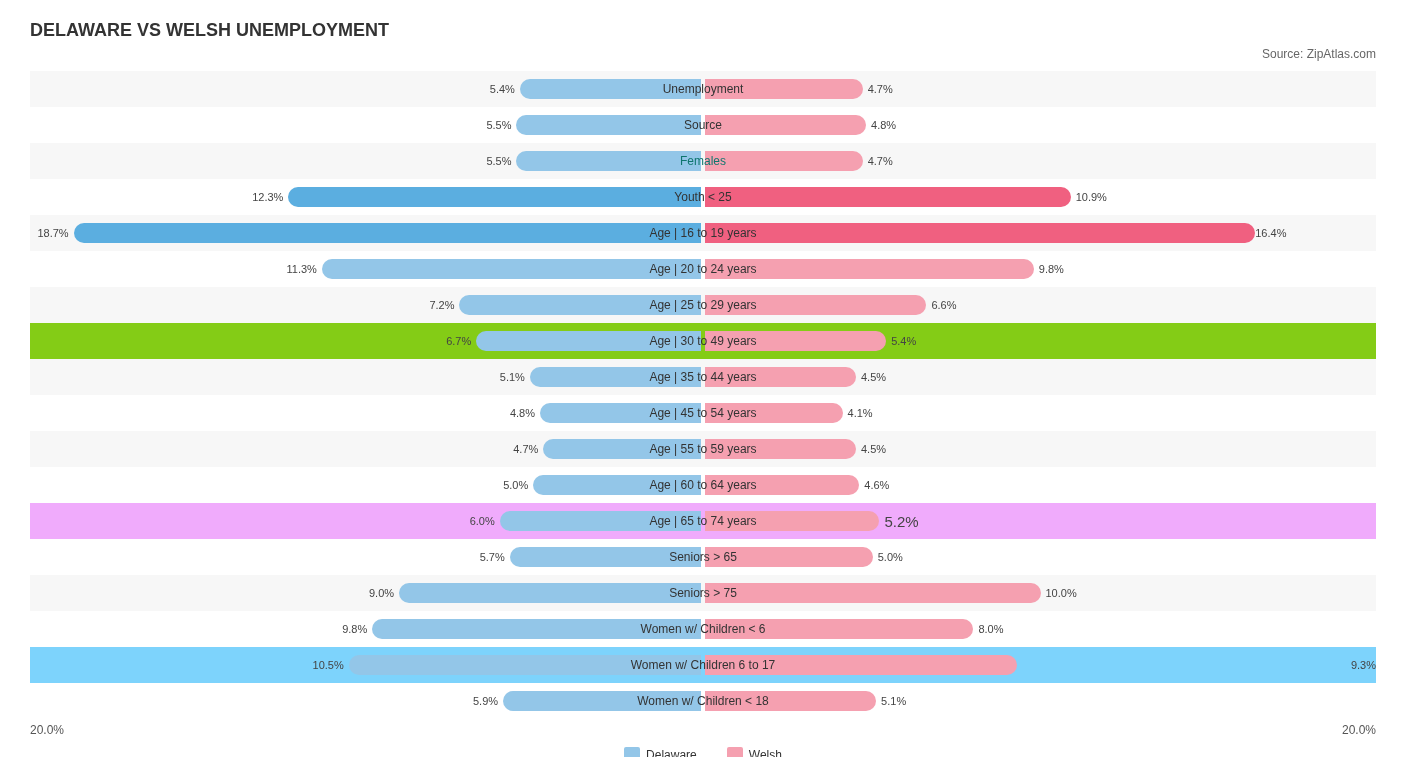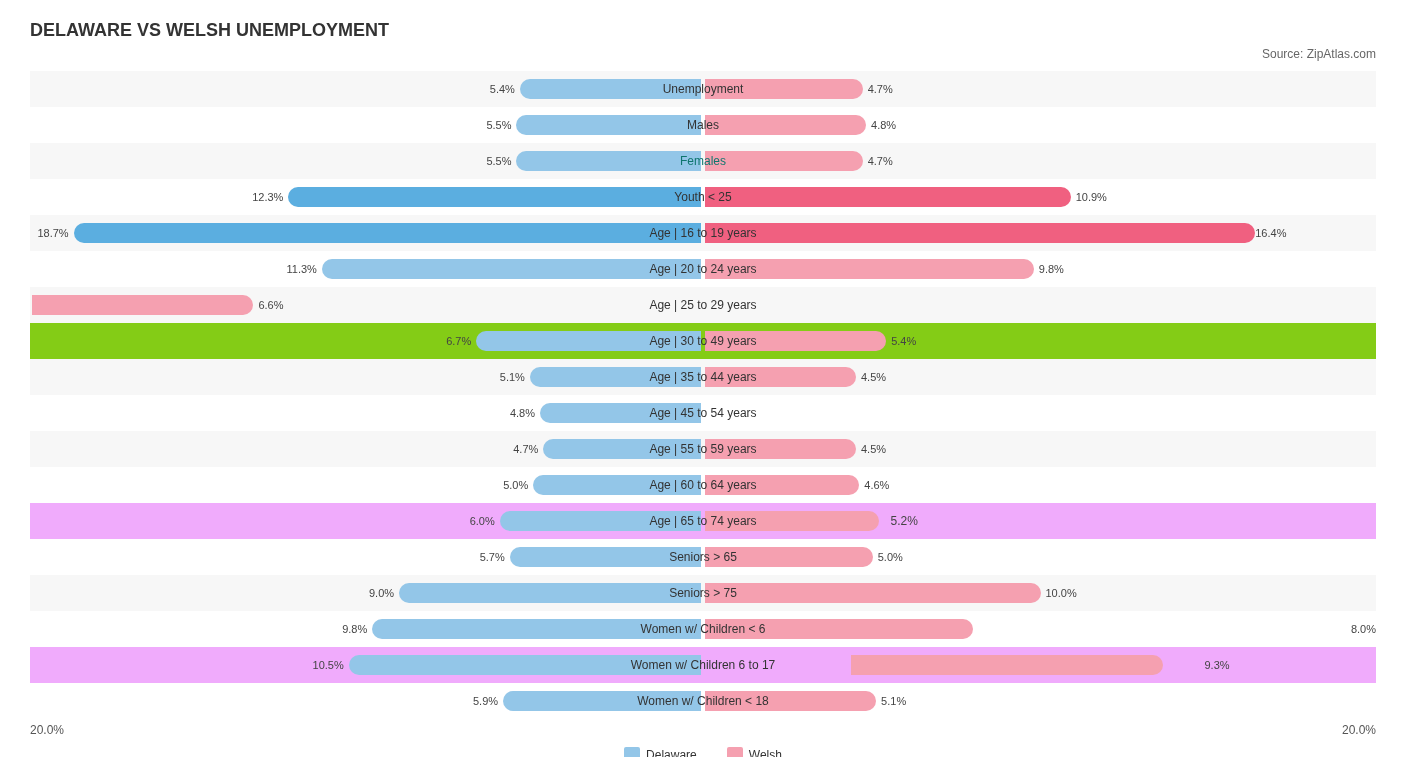--- a/index.html
+++ b/index.html
@@ -88,21 +88,21 @@
     </div>
     <div style="display: flex; align-items: center; height: 36px; background: rgb(255, 255, 255); position: relative; width: 100%;">
       <div style="width: 50%; display: flex; align-items: center; justify-content: flex-end; height: 100%; padding-right: 2px;">
         <span style="font-size: 11px; color: rgb(68, 68, 68); margin-right: 5px; white-space: nowrap;">5.5%</span>
         <div style="height: 20px; border-radius: 10px 0px 0px 10px; width: 27.5%; background: rgb(147, 198, 232); min-width: 2px;"></div>
       </div>
       <div style="width: 50%; display: flex; align-items: center; justify-content: flex-start; height: 100%; padding-left: 2px;">
         <div style="height: 20px; border-radius: 0px 10px 10px 0px; width: 24%; background: rgb(245, 160, 176); min-width: 2px;"></div>
         <span style="font-size: 11px; color: rgb(68, 68, 68); margin-left: 5px; white-space: nowrap;">4.8%</span>
       </div>
-      <div style="position: absolute; left: 50%; transform: translateX(-50%); font-size: 12px; color: rgb(51, 51, 51); white-space: nowrap; z-index: 5; pointer-events: none;">Males</div>
+      <div style="position: absolute; left: 50%; transform: translateX(-50%); font-size: 12px; color: rgb(51, 51, 51); white-space: nowrap; z-index: 5; pointer-events: none;">Source</div>
     </div>
     <div style="display: flex; align-items: center; height: 36px; background: rgb(247, 247, 247); position: relative; width: 100%;">
       <div style="width: 50%; display: flex; align-items: center; justify-content: flex-end; height: 100%; padding-right: 2px;">
         <span style="font-size: 11px; color: rgb(68, 68, 68); margin-right: 5px; white-space: nowrap;">5.5%</span>
         <div style="height: 20px; border-radius: 10px 0px 0px 10px; width: 27.5%; background: rgb(147, 198, 232); min-width: 2px;"></div>
       </div>
       <div style="width: 50%; display: flex; align-items: center; justify-content: flex-start; height: 100%; padding-left: 2px;">
         <div style="height: 20px; border-radius: 0px 10px 10px 0px; width: 23.5%; background: rgb(245, 160, 176); min-width: 2px;"></div>
         <span style="font-size: 11px; color: rgb(68, 68, 68); margin-left: 5px; white-space: nowrap;">4.7%</span>
       </div>
@@ -135,20 +135,24 @@
         <span style="font-size: 11px; color: rgb(68, 68, 68); margin-right: 5px; white-space: nowrap;">11.3%</span>
         <div style="height: 20px; border-radius: 10px 0px 0px 10px; width: 56.5%; background: rgb(147, 198, 232); min-width: 2px;"></div>
       </div>
       <div style="width: 50%; display: flex; align-items: center; justify-content: flex-start; height: 100%; padding-left: 2px;">
         <div style="height: 20px; border-radius: 0px 10px 10px 0px; width: 49%; background: rgb(245, 160, 176); min-width: 2px;"></div>
         <span style="font-size: 11px; color: rgb(68, 68, 68); margin-left: 5px; white-space: nowrap;">9.8%</span>
       </div>
       <div style="position: absolute; left: 50%; transform: translateX(-50%); font-size: 12px; color: rgb(51, 51, 51); white-space: nowrap; z-index: 5; pointer-events: none;">Age | 20 to 24 years</div>
     </div>
     <div style="display: flex; align-items: center; height: 36px; background: rgb(247, 247, 247); position: relative; width: 100%;">
+      <div style="width: 50%; display: flex; align-items: center; justify-content: flex-end; height: 100%; padding-right: 2px;">
+        <span style="font-size: 11px; color: rgb(68, 68, 68); margin-right: 5px; white-space: nowrap;">7.2%</span>
+        <div style="height: 20px; border-radius: 10px 0px 0px 10px; width: 36%; background: rgb(147, 198, 232); min-width: 2px;"></div>
+      </div>
       <div style="width: 50%; display: flex; align-items: center; justify-content: flex-start; height: 100%; padding-left: 2px;">
         <div style="height: 20px; border-radius: 0px 10px 10px 0px; width: 33%; background: rgb(245, 160, 176); min-width: 2px;"></div>
         <span style="font-size: 11px; color: rgb(68, 68, 68); margin-left: 5px; white-space: nowrap;">6.6%</span>
       </div>
       <div style="position: absolute; left: 50%; transform: translateX(-50%); font-size: 12px; color: rgb(51, 51, 51); white-space: nowrap; z-index: 5; pointer-events: none;">Age | 25 to 29 years</div>
     </div>
     <div style="display: flex; align-items: center; height: 36px; background: #84cc16; position: relative; width: 100%;">
       <div style="width: 50%; display: flex; align-items: center; justify-content: flex-end; height: 100%; padding-right: 2px;">
         <span style="font-size: 11px; color: rgb(68, 68, 68); margin-right: 5px; white-space: nowrap;">6.7%</span>
         <div style="height: 20px; border-radius: 10px 0px 0px 10px; width: 33.5%; background: rgb(147, 198, 232); min-width: 2px;"></div>
@@ -168,20 +172,24 @@
         <div style="height: 20px; border-radius: 0px 10px 10px 0px; width: 22.5%; background: rgb(245, 160, 176); min-width: 2px;"></div>
         <span style="font-size: 11px; color: rgb(68, 68, 68); margin-left: 5px; white-space: nowrap;">4.5%</span>
       </div>
       <div style="position: absolute; left: 50%; transform: translateX(-50%); font-size: 12px; color: rgb(51, 51, 51); white-space: nowrap; z-index: 5; pointer-events: none;">Age | 35 to 44 years</div>
     </div>
     <div style="display: flex; align-items: center; height: 36px; background: rgb(255, 255, 255); position: relative; width: 100%;">
       <div style="width: 50%; display: flex; align-items: center; justify-content: flex-end; height: 100%; padding-right: 2px;">
         <span style="font-size: 11px; color: rgb(68, 68, 68); margin-right: 5px; white-space: nowrap;">4.8%</span>
         <div style="height: 20px; border-radius: 10px 0px 0px 10px; width: 24%; background: rgb(147, 198, 232); min-width: 2px;"></div>
       </div>
+      <div style="width: 50%; display: flex; align-items: center; justify-content: flex-start; height: 100%; padding-left: 2px;">
+        <div style="height: 20px; border-radius: 0px 10px 10px 0px; width: 20.5%; background: rgb(245, 160, 176); min-width: 2px;"></div>
+        <span style="font-size: 11px; color: rgb(68, 68, 68); margin-left: 5px; white-space: nowrap;">4.1%</span>
+      </div>
       <div style="position: absolute; left: 50%; transform: translateX(-50%); font-size: 12px; color: rgb(51, 51, 51); white-space: nowrap; z-index: 5; pointer-events: none;">Age | 45 to 54 years</div>
     </div>
     <div style="display: flex; align-items: center; height: 36px; background: rgb(247, 247, 247); position: relative; width: 100%;">
       <div style="width: 50%; display: flex; align-items: center; justify-content: flex-end; height: 100%; padding-right: 2px;">
         <span style="font-size: 11px; color: rgb(68, 68, 68); margin-right: 5px; white-space: nowrap;">4.7%</span>
         <div style="height: 20px; border-radius: 10px 0px 0px 10px; width: 23.5%; background: rgb(147, 198, 232); min-width: 2px;"></div>
       </div>
       <div style="width: 50%; display: flex; align-items: center; justify-content: flex-start; height: 100%; padding-left: 2px;">
         <div style="height: 20px; border-radius: 0px 10px 10px 0px; width: 22.5%; background: rgb(245, 160, 176); min-width: 2px;"></div>
         <span style="font-size: 11px; color: rgb(68, 68, 68); margin-left: 5px; white-space: nowrap;">4.5%</span>
@@ -199,21 +207,21 @@
       </div>
       <div style="position: absolute; left: 50%; transform: translateX(-50%); font-size: 12px; color: rgb(51, 51, 51); white-space: nowrap; z-index: 5; pointer-events: none;">Age | 60 to 64 years</div>
     </div>
     <div style="display: flex; align-items: center; height: 36px; background: #f0abfc; position: relative; width: 100%;">
       <div style="width: 50%; display: flex; align-items: center; justify-content: flex-end; height: 100%; padding-right: 2px;">
         <span style="font-size: 11px; color: rgb(68, 68, 68); margin-right: 5px; white-space: nowrap;">6.0%</span>
         <div style="height: 20px; border-radius: 10px 0px 0px 10px; width: 30%; background: rgb(147, 198, 232); min-width: 2px;"></div>
       </div>
       <div style="width: 50%; display: flex; align-items: center; justify-content: flex-start; height: 100%; padding-left: 2px;">
         <div style="height: 20px; border-radius: 0px 10px 10px 0px; width: 26%; background: rgb(245, 160, 176); min-width: 2px;"></div>
-        <span style="font-size: 12px; color: rgb(68, 68, 68); margin-left: 11px; white-space: nowrap;">5.2%</span>
+        <span style="font-size: 15px; color: rgb(68, 68, 68); margin-left: 5px; white-space: nowrap;">5.2%</span>
       </div>
       <div style="position: absolute; left: 50%; transform: translateX(-50%); font-size: 12px; color: rgb(51, 51, 51); white-space: nowrap; z-index: 5; pointer-events: none;">Age | 65 to 74 years</div>
     </div>
     <div style="display: flex; align-items: center; height: 36px; background: rgb(255, 255, 255); position: relative; width: 100%;">
       <div style="width: 50%; display: flex; align-items: center; justify-content: flex-end; height: 100%; padding-right: 2px;">
         <span style="font-size: 11px; color: rgb(68, 68, 68); margin-right: 5px; white-space: nowrap;">5.7%</span>
         <div style="height: 20px; border-radius: 10px 0px 0px 10px; width: 28.5%; background: rgb(147, 198, 232); min-width: 2px;"></div>
       </div>
       <div style="width: 50%; display: flex; align-items: center; justify-content: flex-start; height: 100%; padding-left: 2px;">
         <div style="height: 20px; border-radius: 0px 10px 10px 0px; width: 25%; background: rgb(245, 160, 176); min-width: 2px;"></div>
@@ -230,32 +238,32 @@
         <div style="height: 20px; border-radius: 0px 10px 10px 0px; width: 50%; background: rgb(245, 160, 176); min-width: 2px;"></div>
         <span style="font-size: 11px; color: rgb(68, 68, 68); margin-left: 5px; white-space: nowrap;">10.0%</span>
       </div>
       <div style="position: absolute; left: 50%; transform: translateX(-50%); font-size: 12px; color: rgb(51, 51, 51); white-space: nowrap; z-index: 5; pointer-events: none;">Seniors &gt; 75</div>
     </div>
     <div style="display: flex; align-items: center; height: 36px; background: rgb(255, 255, 255); position: relative; width: 100%;">
       <div style="width: 50%; display: flex; align-items: center; justify-content: flex-end; height: 100%; padding-right: 2px;">
         <span style="font-size: 11px; color: rgb(68, 68, 68); margin-right: 5px; white-space: nowrap;">9.8%</span>
         <div style="height: 20px; border-radius: 10px 0px 0px 10px; width: 49%; background: rgb(147, 198, 232); min-width: 2px;"></div>
       </div>
-      <div style="width: 50%; display: flex; align-items: center; justify-content: space-between; height: 100%; padding-left: 2px;">
+      <div style="width: 50%; display: flex; align-items: center; justify-content: flex-start; height: 100%; padding-left: 2px;">
         <div style="height: 20px; border-radius: 0px 10px 10px 0px; width: 40%; background: rgb(245, 160, 176); min-width: 2px;"></div>
         <span style="font-size: 11px; color: rgb(68, 68, 68); margin-left: 5px; white-space: nowrap;">8.0%</span>
       </div>
       <div style="position: absolute; left: 50%; transform: translateX(-50%); font-size: 12px; color: rgb(51, 51, 51); white-space: nowrap; z-index: 5; pointer-events: none;">Women w/ Children &lt; 6</div>
     </div>
-    <div style="display: flex; align-items: center; height: 36px; background: #f0abfc; position: relative; width: 100%;">
+    <div style="display: flex; align-items: center; height: 36px; background: #7dd3fc; position: relative; width: 100%;">
       <div style="width: 50%; display: flex; align-items: center; justify-content: flex-end; height: 100%; padding-right: 2px;">
         <span style="font-size: 11px; color: rgb(68, 68, 68); margin-right: 5px; white-space: nowrap;">10.5%</span>
         <div style="height: 20px; border-radius: 10px 0px 0px 10px; width: 52.5%; background: rgb(147, 198, 232); min-width: 2px;"></div>
       </div>
-      <div style="width: 50%; display: flex; align-items: center; justify-content: center; height: 100%; padding-left: 2px; gap: 36px;">
+      <div style="width: 50%; display: flex; align-items: center; justify-content: space-between; height: 100%; padding-left: 2px; gap: 36px;">
         <div style="height: 20px; border-radius: 0px 10px 10px 0px; width: 46.5%; background: rgb(245, 160, 176); min-width: 2px;"></div>
         <span style="font-size: 11px; color: rgb(68, 68, 68); margin-left: 5px; white-space: nowrap;">9.3%</span>
       </div>
       <div style="position: absolute; left: 50%; transform: translateX(-50%); font-size: 12px; color: rgb(51, 51, 51); white-space: nowrap; z-index: 5; pointer-events: none;">Women w/ Children 6 to 17</div>
     </div>
     <div style="display: flex; align-items: center; height: 36px; background: rgb(255, 255, 255); position: relative; width: 100%;">
       <div style="width: 50%; display: flex; align-items: center; justify-content: flex-end; height: 100%; padding-right: 2px;">
         <span style="font-size: 11px; color: rgb(68, 68, 68); margin-right: 5px; white-space: nowrap;">5.9%</span>
         <div style="height: 20px; border-radius: 10px 0px 0px 10px; width: 29.5%; background: rgb(147, 198, 232); min-width: 2px;"></div>
       </div>

